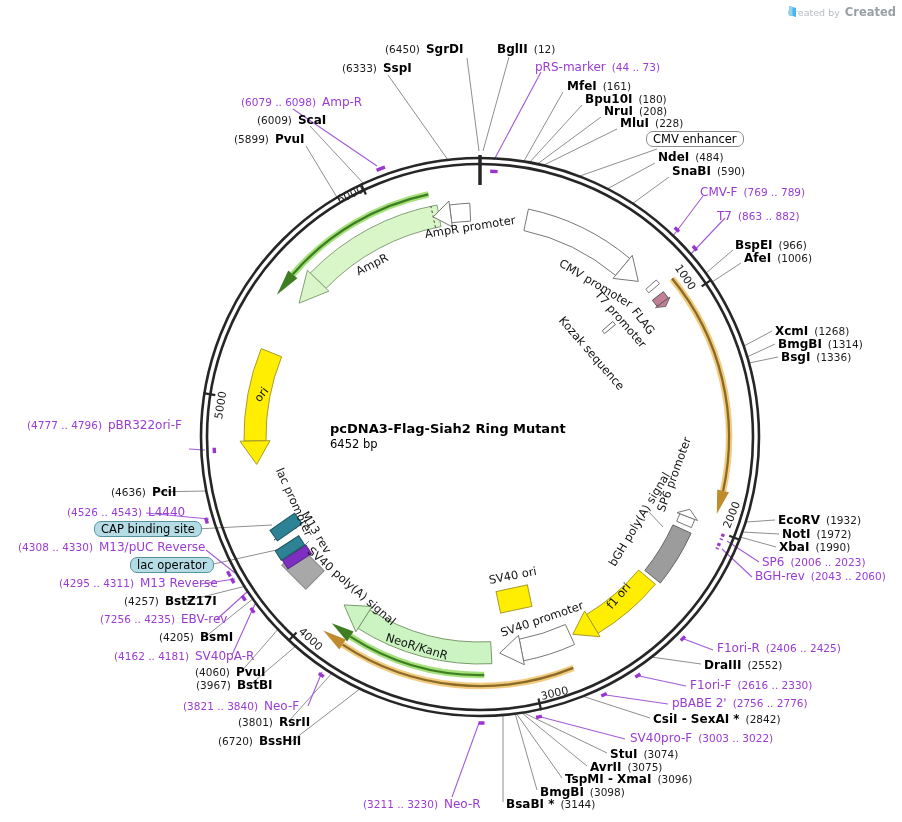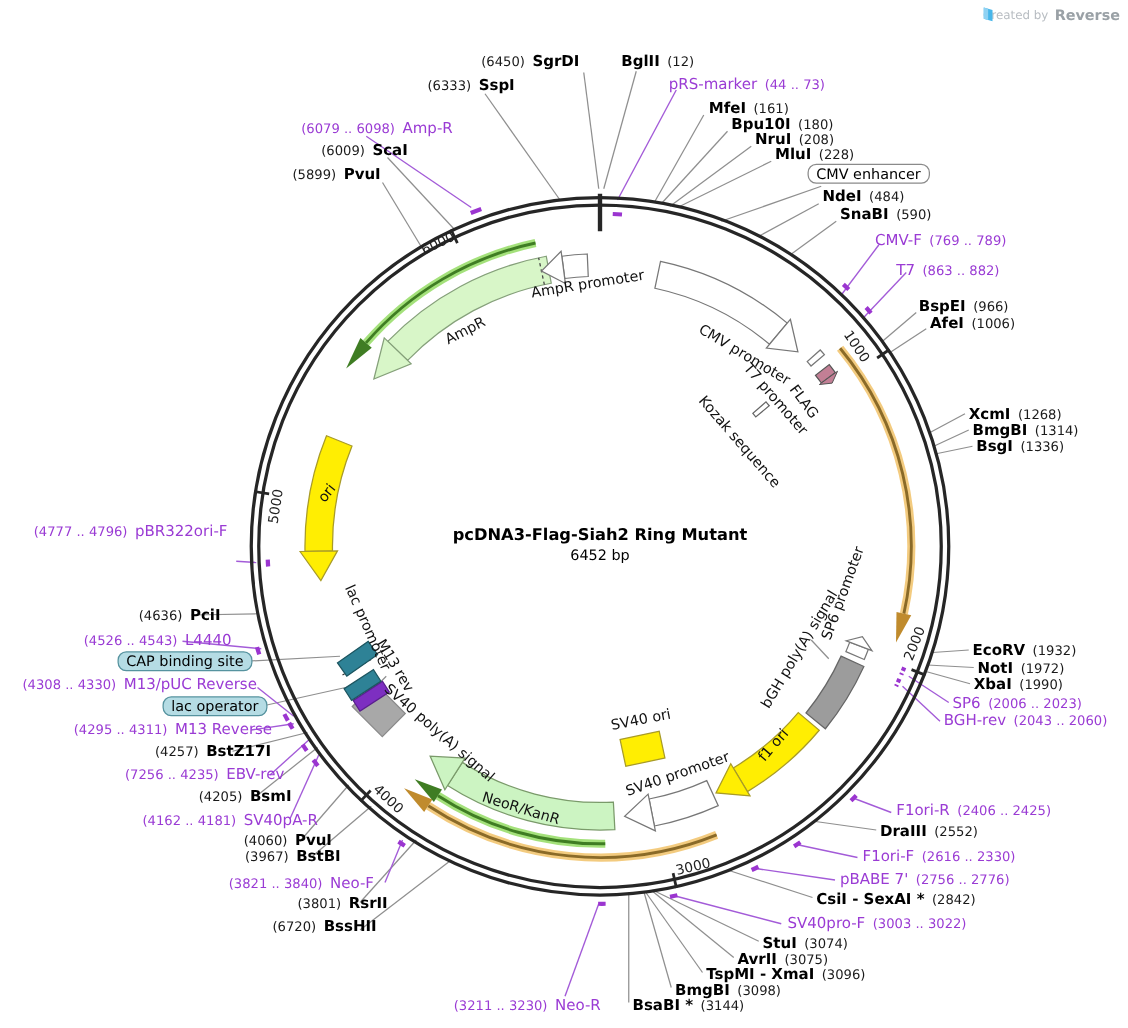--- a/index.html
+++ b/index.html
@@ -9,21 +9,21 @@
   .co{position:absolute;white-space:nowrap;display:flex;gap:6px;align-items:baseline;line-height:13px}
   .co .nm{font-weight:bold;font-size:12px;color:#000}
   .co .pos{font-size:10.5px;color:#1a1a1a}
   .co.pr .nm{font-weight:normal;color:#9a3bd4;font-size:12px}
   .co.pr .pos{color:#9a3bd4}
   .rl{position:absolute;font-size:11.5px;color:#111;white-space:nowrap;transform-origin:0 50%;line-height:13px}
   .tick{position:absolute;font-size:11px;color:#222;white-space:nowrap;transform-origin:0 50%;line-height:12px}
   .boxlab{position:absolute;font-size:11.5px;line-height:14px;padding:0 6px;border-radius:7px;
           border:1px solid #8a8a8a;background:#fff;white-space:nowrap}
   .boxlab.teal{background:#b5dce4;border-color:#56939f}
-  .ttl{position:absolute;left:330px;width:300px;text-align:center}
+  .ttl{position:absolute;left:330px;width:300px;text-align:left}
   #ptitle{top:421px;font-weight:bold;font-size:13px}
   #psize{top:437px;font-size:11.5px}
   .credit{position:absolute;top:5px;right:6px;display:flex;gap:5px;align-items:center}
   .credit .by{font-size:9.5px;color:#b8bdc2}
   .credit .sg{font-size:11.5px;color:#9aa1a6;font-weight:bold}
 </style>
 </head>
 <body>
 
 <svg width="902" height="822" viewBox="0 0 902 822">
@@ -184,21 +184,21 @@
   <rect x="-14" y="-5" width="28" height="10" transform="translate(297,557) rotate(-33)" fill="#7d2fc1" stroke="#5a1f8e" stroke-width="1"></rect>
   <rect x="-14" y="-5.5" width="28" height="11" transform="translate(290,548) rotate(-33)" fill="#2e8296" stroke="#1c5560" stroke-width="1"></rect>
 </svg>
 
 <div class="credit">
   <span class="by">Created by</span>
   <svg width="10" height="13">
     <path d="M1,1 L8,3 L8,12 L1,10 Z" fill="#47b6ea"></path>
     <path d="M1,1 L4.5,2 L4.5,11 L1,10 Z" fill="#8fd2f3"></path>
   </svg>
-  <span class="sg">Reverse</span>
+  <span class="sg">Created</span>
 </div>
 
 <div class="ttl" id="ptitle">pcDNA3-Flag-Siah2 Ring Mutant</div>
 <div class="ttl" id="psize">6452 bp</div>
 
 <div class="tick" style="left:677px;top:260px;transform:rotate(56deg)">1000</div>
 <div class="tick" style="left:727px;top:522px;transform:rotate(-68deg)">2000</div>
 <div class="tick" style="left:541px;top:691px;transform:rotate(-13deg)">3000</div>
 <div class="tick" style="left:300px;top:624px;transform:rotate(43deg)">4000</div>
 <div class="tick" style="left:219px;top:413px;transform:rotate(-81deg)">5000</div>
@@ -331,21 +331,21 @@
   </div>
 <div class="co en" style="left:704px;top:659px">
     <span class="nm">DraIII</span>
     <span class="pos">(2552)</span>
   </div>
 <div class="co pr" style="left:690px;top:679px">
     <span class="nm">F1ori-F</span>
     <span class="pos">(2616 .. 2330)</span>
   </div>
 <div class="co pr" style="left:672px;top:697px">
-    <span class="nm">pBABE 7'</span>
+    <span class="nm">pBABE 2'</span>
     <span class="pos">(2756 .. 2776)</span>
   </div>
 <div class="co en" style="left:653px;top:713px">
     <span class="nm">CsiI - SexAI *</span>
     <span class="pos">(2842)</span>
   </div>
 <div class="co pr" style="left:630px;top:732px">
     <span class="nm">SV40pro-F</span>
     <span class="pos">(3003 .. 3022)</span>
   </div>

